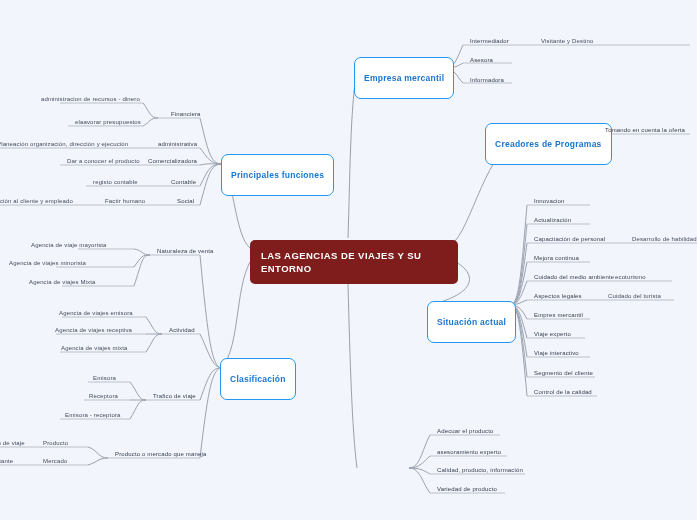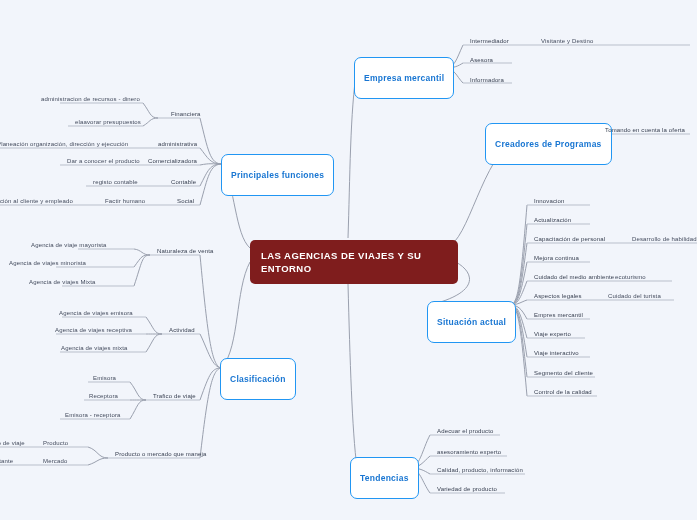--- a/index.html
+++ b/index.html
@@ -173,21 +173,20 @@
     <path class="leafline" d="M88,465 L36,465"></path>
     <path class="leafline" d="M36,447 L0,447"></path>
     <path class="leafline" d="M36,465 L0,465"></path>
   </svg>
 
   <div class="node root" style="left:250px;top:240px;">LAS AGENCIAS DE VIAJES Y SU ENTORNO</div>
 
   <div class="node branch" style="left:354px;top:57px;">Empresa mercantil</div>
   <div class="node branch" style="left:461px;top:123px;margin-left:24px;">Creadores de Programas</div>
   <div class="node branch" style="left:427px;top:294px;margin-top:7px;">Situación actual</div>
-  <div class="node branch" style="left:350px;top:457px;">Tendencias</div>
   <div class="node branch" style="left:221px;top:154px;">Principales funciones</div>
   <div class="node branch" style="left:220px;top:358px;">Clasificación</div>
 
   <div class="node leaf lvl2" style="left:467px;top:38px;">Intermediador</div>
   <div class="node leaf lvl3" style="left:538px;top:38px;">Visitante y Destino</div>
   <div class="node leaf lvl2" style="left:467px;top:57px;">Asesora</div>
   <div class="node leaf lvl2" style="left:467px;top:77px;">Informadora</div>
 
   <div class="node leaf lvl2" style="left:602px;top:127px;">Tomando en cuenta la oferta</div>
 

